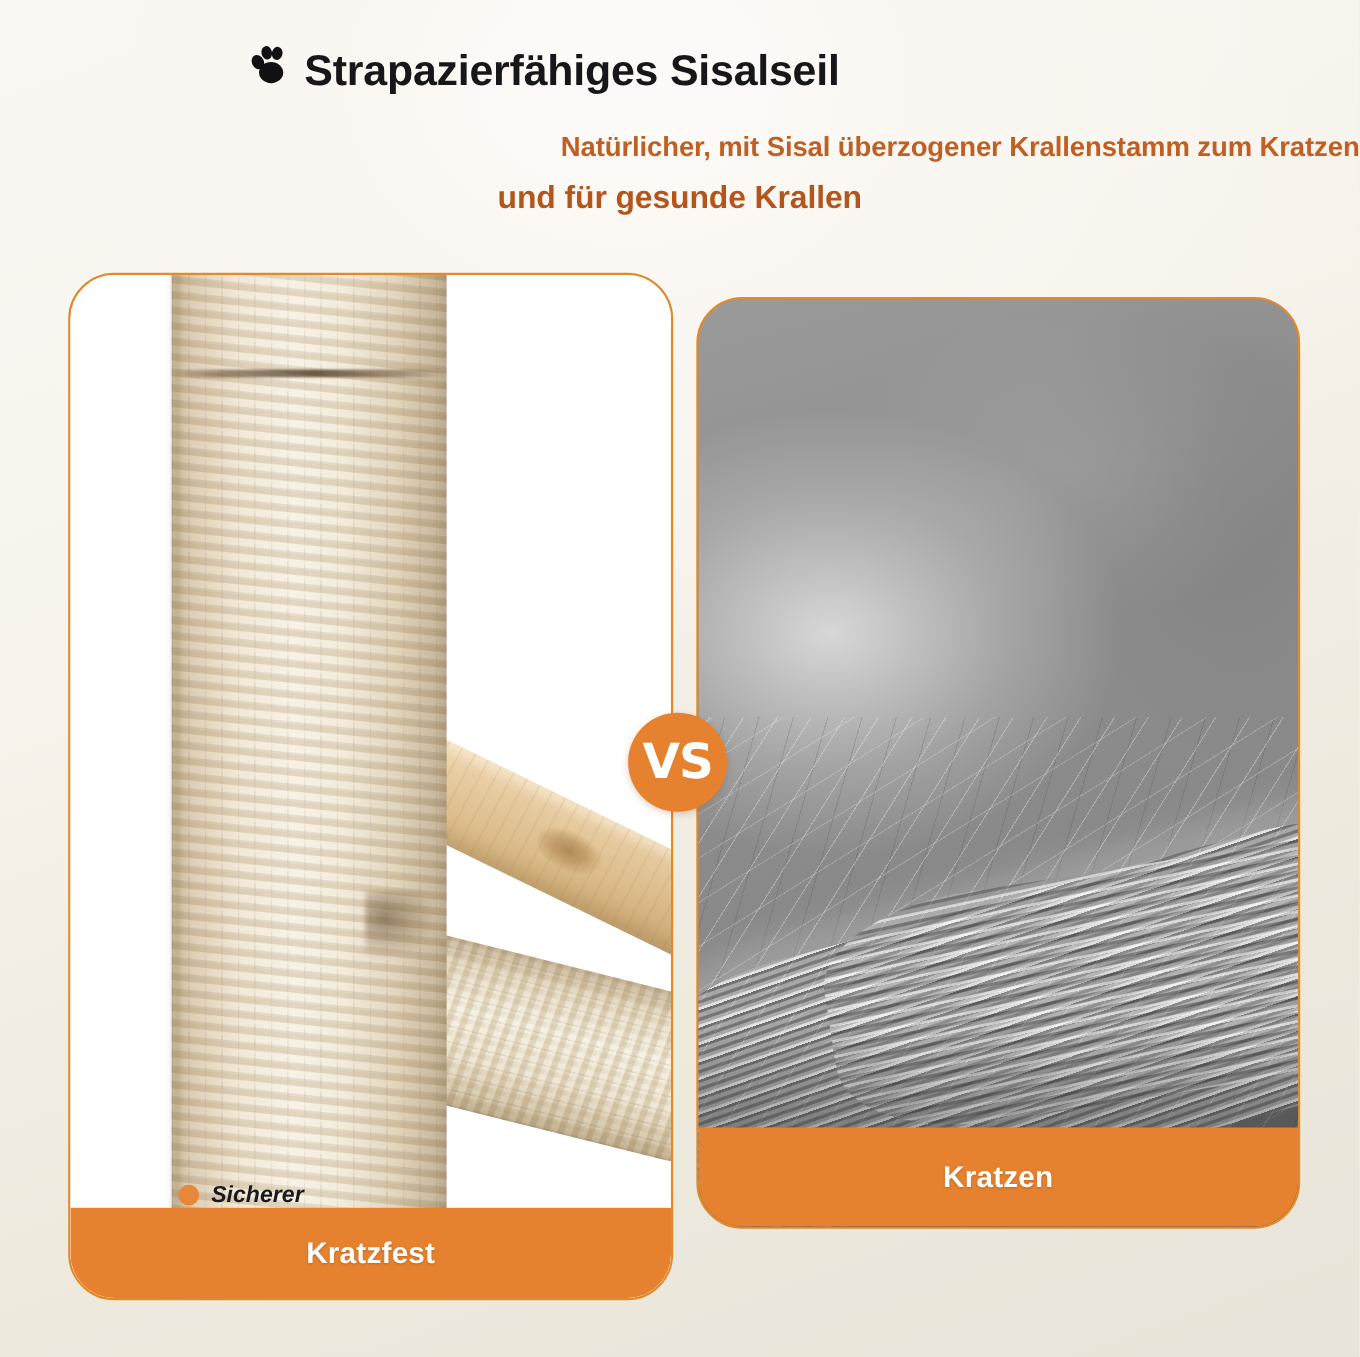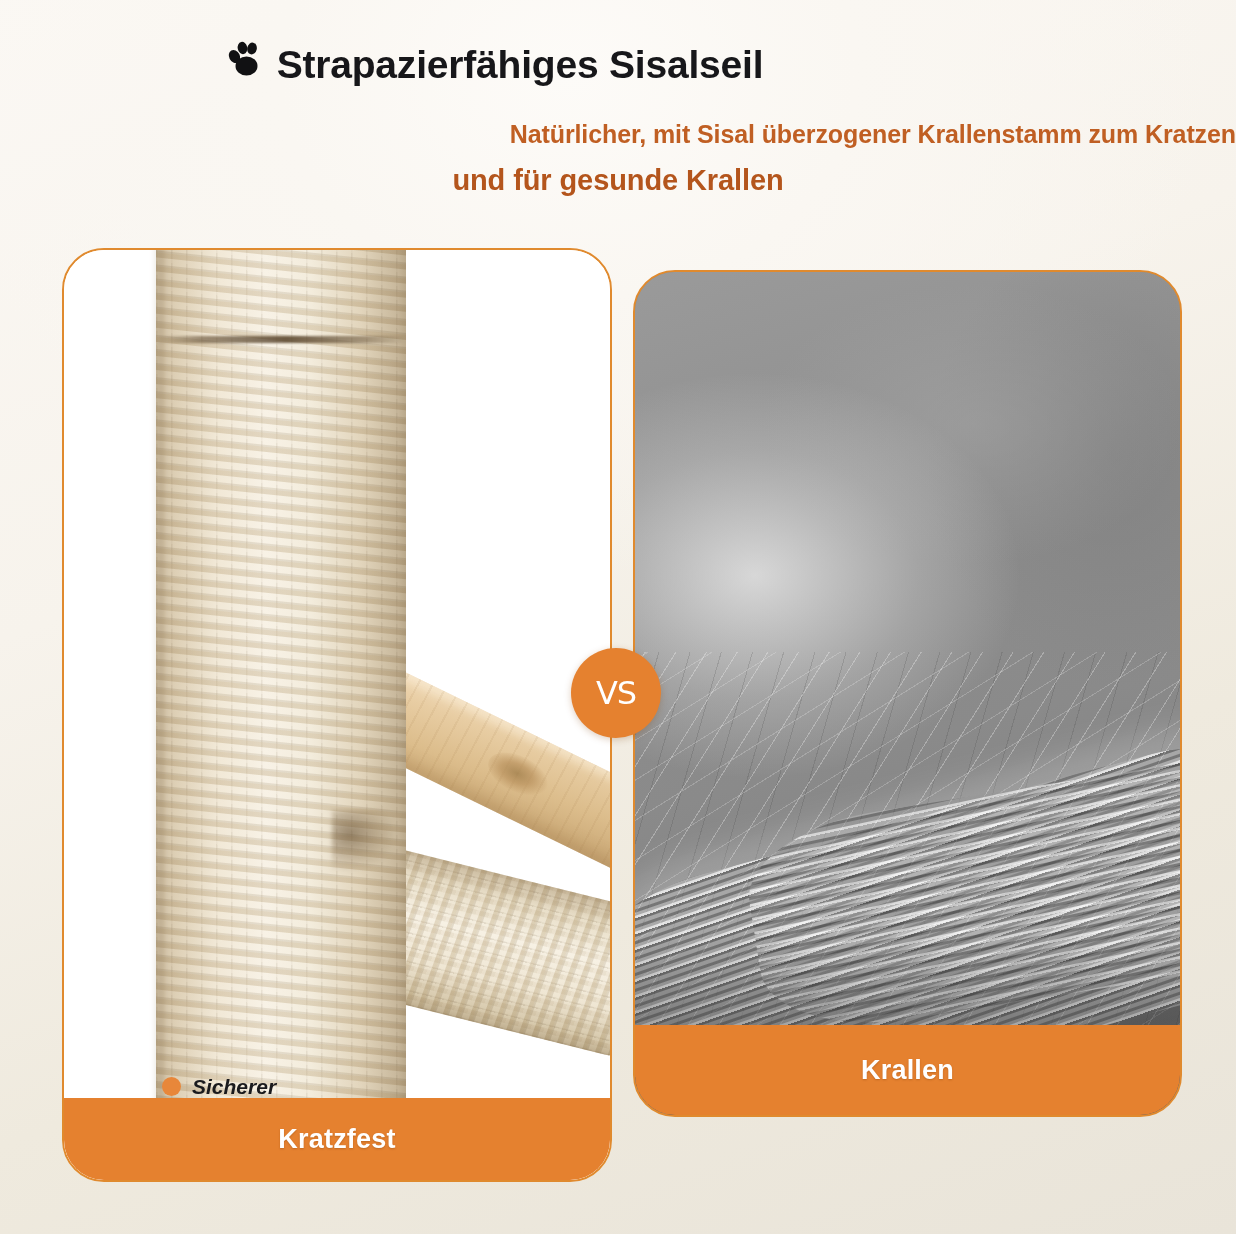--- a/index.html
+++ b/index.html
@@ -198,21 +198,21 @@
   .b2{margin-bottom:15px;}
   .b2 .bl-text{font-size:30px;}
 
   
   .vs{
     position:absolute;left:571px;top:648px;width:90px;height:90px;border-radius:50%;
     background:#e5812f;display:flex;align-items:center;justify-content:center;
     box-shadow:0 2px 7px rgba(130,70,15,.26);z-index:40;
   }
   .vs span{
-    color:#fff;font-size:32px;font-weight:400;letter-spacing:-1px;line-height:1;
+    color:#fff;font-size:44px;font-weight:700;letter-spacing:-1px;line-height:1;
     font-family:"DejaVu Sans","Liberation Sans",sans-serif;
   }
 </style>
 </head>
 <body>
 
 <div id="stage">
 
   <div class="header">
 
@@ -278,21 +278,21 @@
       <div class="jute-scene">
         <div class="jute-haze"></div>
         <div class="jute-fray"></div>
         <div class="jute-bundle"></div>
         <div class="jute-bundle2"></div>
         <div class="jute-dark"></div>
       </div>
     </div>
 
     <div class="labelbar bar-right">
-      <span>Krallen</span>
+      <span>Kratzen</span>
     </div>
   </div>
 
   <div class="vs">
     <span>VS</span>
   </div>
 
 </div>
 
 </body></html>

